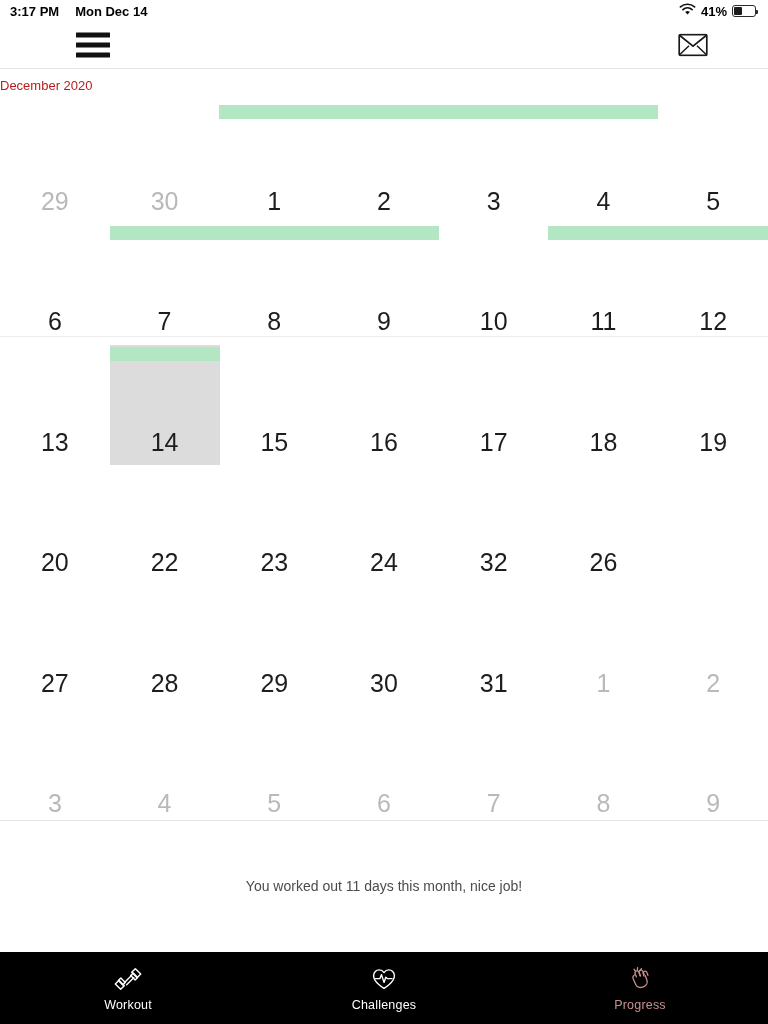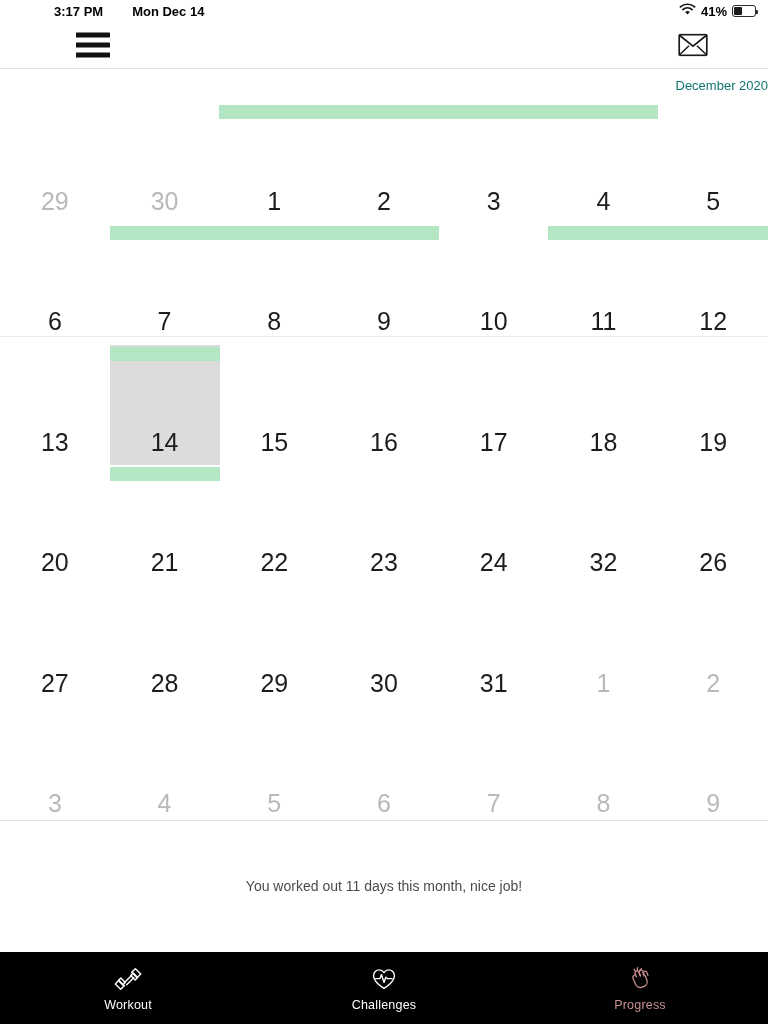--- a/index.html
+++ b/index.html
@@ -11,21 +11,21 @@
     overflow:hidden;
   }
   #screen { position:relative; width:768px; height:1024px; background:#fff; }
 
   
   .statusbar {
     position:absolute; top:0; left:0; width:768px; height:22px;
     display:flex; align-items:center; padding:0 12px 0 10px;
     font-size:13px; color:#000; letter-spacing:0;
   }
-  .sb-left { display:flex; gap:29px;margin-left:44px; }
+  .sb-left { display:flex; gap:16px; }
   .sb-time { font-weight:600; font-size:13px; }
   .sb-date { font-weight:600; font-size:13px; }
   .sb-right { margin-left:auto; display:flex; align-items:center; gap:5px; }
   .sb-pct { font-weight:600; font-size:13px; }
   .wifi-ico { display:block; }
   .batt {
     position:relative; width:24px; height:12px;
     border:1.4px solid #2b2b2b; border-radius:3px; display:flex; align-items:center;
     padding:1.3px;
   }
@@ -52,21 +52,21 @@
     font-family:"Liberation Sans", sans-serif; font-weight:400;
   }
   .envelope {
     position:absolute; right:60px; top:50%; transform:translateY(-50%);
     cursor:pointer; line-height:0;
   }
 
   
   .cal { position:absolute; top:69px; left:0; width:768px; }
   .cal-title {
-    text-align:right; font-size:13px; color:#0f766e; padding-top:9px; padding-bottom:2px;
+    text-align:left; font-size:13px; color:#b91c1c; padding-top:9px; padding-bottom:2px;
   }
   .weeks { position:relative; }
   .week {
     position:relative; display:grid; grid-template-columns:repeat(7,1fr);
     height:120.5px;
   }
   .week.divider-top { border-top:1px solid #ececec; }
   .day {
     position:relative; display:flex; align-items:flex-end; justify-content:center;
     font-size:25px; color:#1d1d1d;
@@ -224,24 +224,20 @@
           <div class="day">
             <span class="day-num">18</span>
           </div>
           <div class="day">
             <span class="day-num">19</span>
           </div>
         </div>
         <div class="week">
           <div class="day">
             <span class="day-num">20</span>
-          </div>
-          <div class="day">
-            <div class="bar"></div>
-            <span class="day-num">21</span>
           </div>
           <div class="day">
             <span class="day-num">22</span>
           </div>
           <div class="day">
             <span class="day-num">23</span>
           </div>
           <div class="day">
             <span class="day-num">24</span>
           </div>

